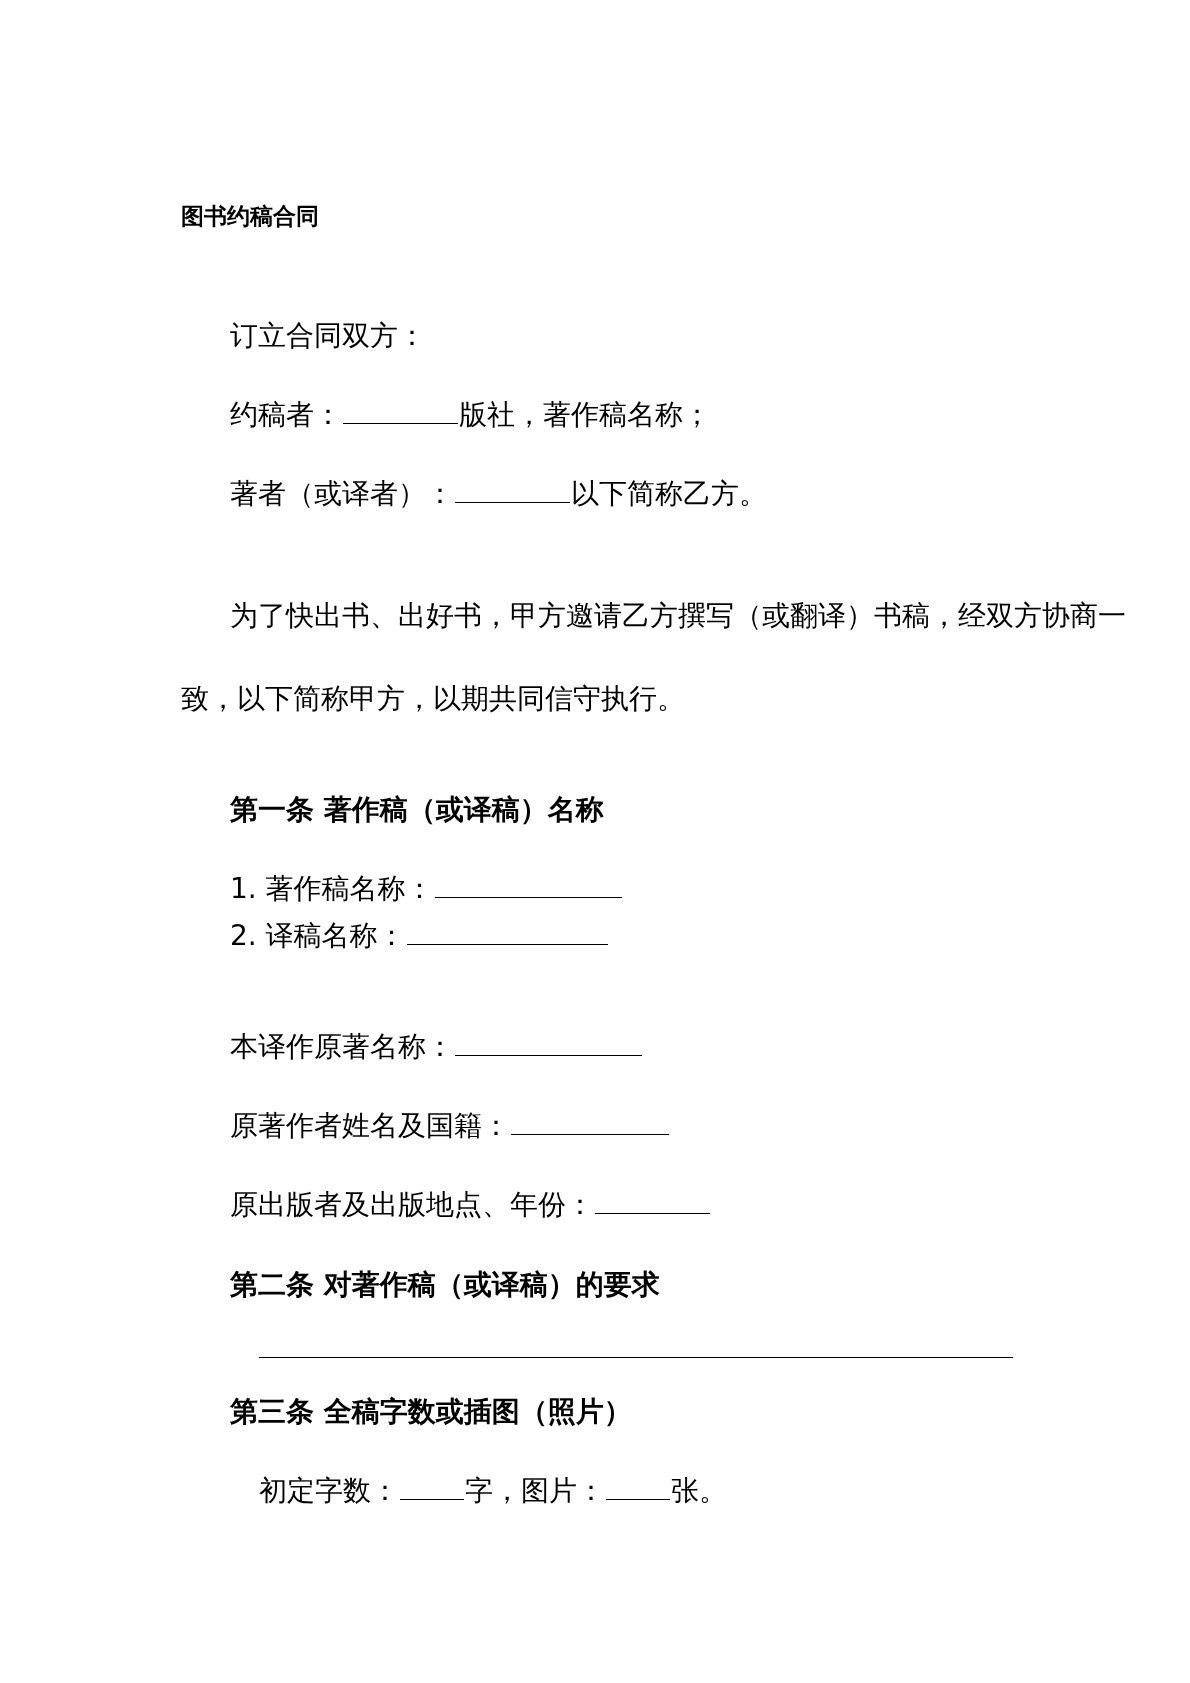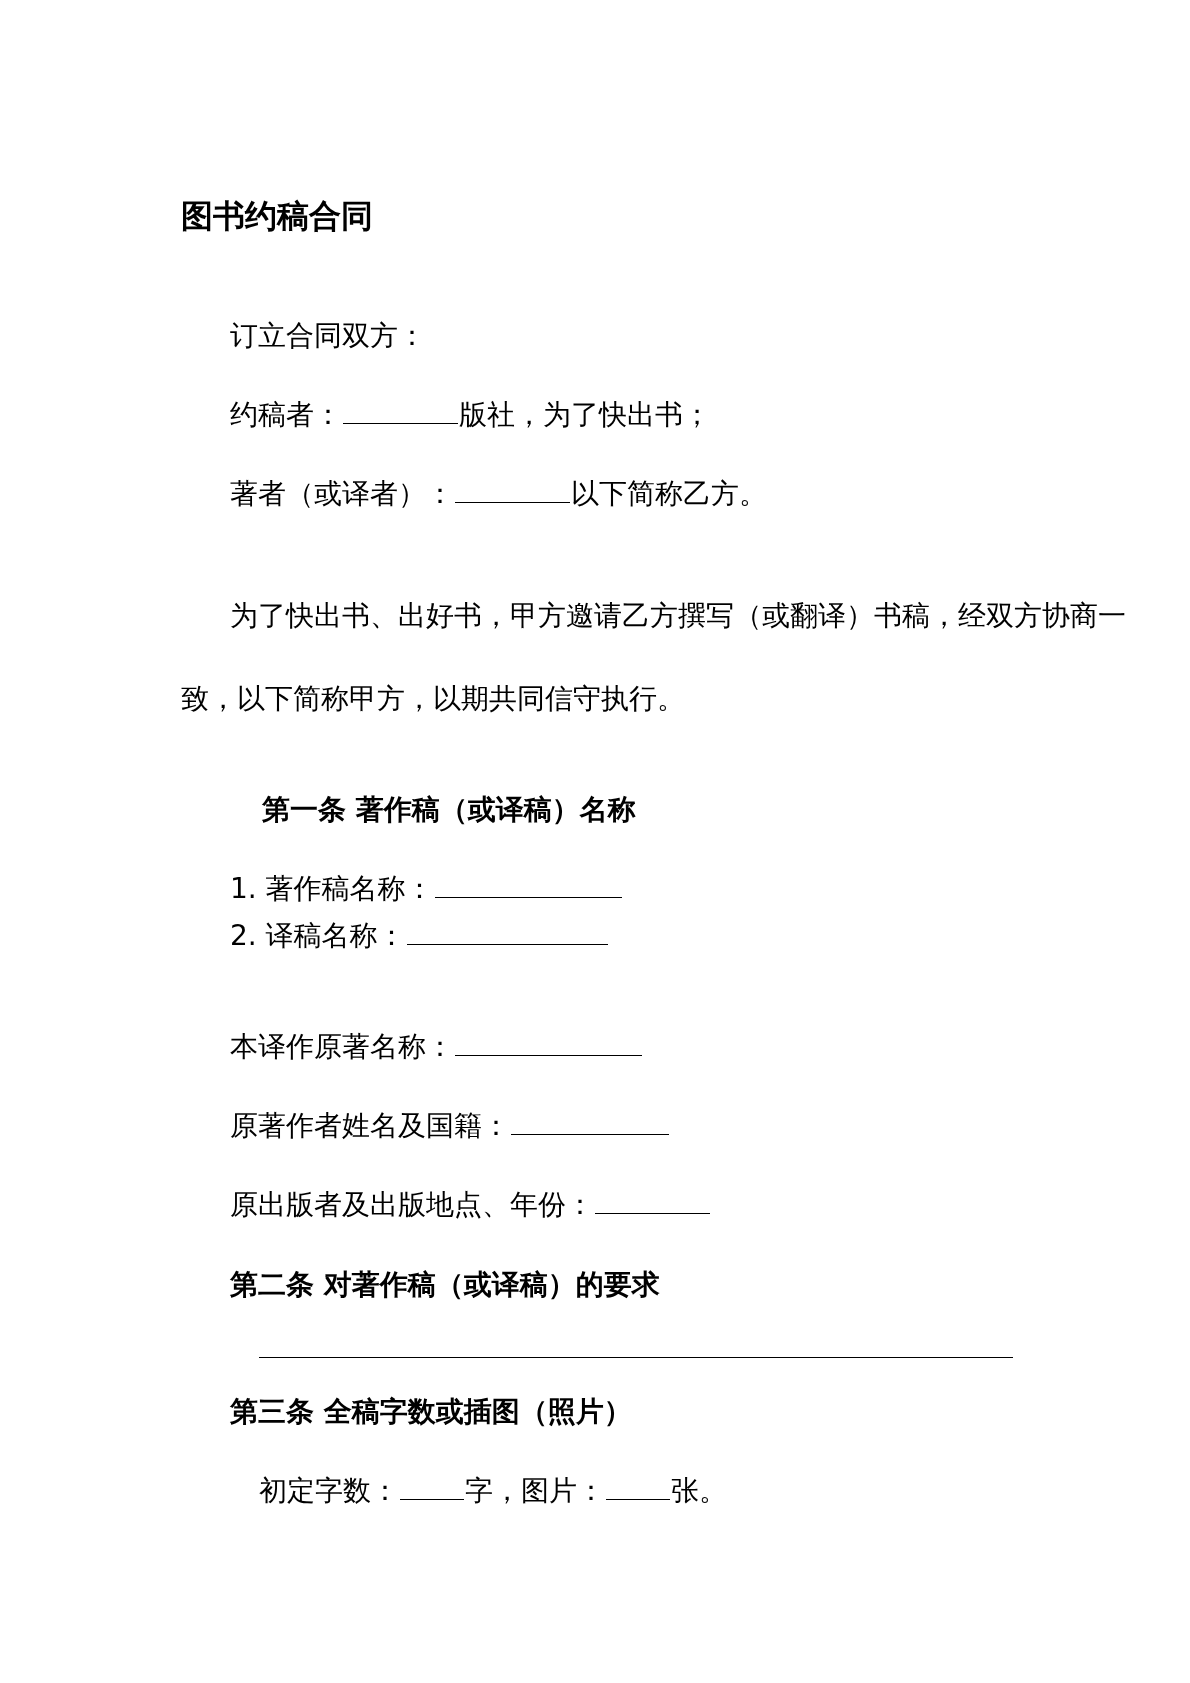--- a/index.html
+++ b/index.html
@@ -1,42 +1,42 @@
 <!DOCTYPE html>
 <html><head>
 <meta charset="utf-8">
 <style>
   html, body { margin: 0; padding: 0; background: #ffffff; }
   body { width: 1190px; height: 1683px; position: relative; overflow: hidden;
          font-family: "DejaVu Sans", "Liberation Sans", sans-serif; color: #000; }
   .line { position: absolute; white-space: nowrap; font-size: 28px; line-height: 30px; }
-  .title { position: absolute; left: 181px; top: 196px; font-size: 32px; font-weight: bold; line-height: 40px; }
+  .title { position: absolute; left: 181px; top: 196px; font-size: 23px; font-weight: bold; line-height: 40px; }
   .heading { font-weight: bold; }
   .blank { display: inline-block; border-bottom: 1.5px solid #000; height: 22px; vertical-align: baseline; margin: 0 1px; }
   .full-rule { position: absolute; left: 259px; top: 1357px; width: 754px; border-bottom: 1.5px solid #000; }
 </style>
 </head>
 <body>
 
 <div class="title">图书约稿合同</div>
 
 <div class="line" style="left:230px; top:321px;">订立合同双方：</div>
 
 <div class="line" style="left:230px; top:400px;">
-  <span>约稿者：</span><span class="blank" style="width:115px;"></span><span>版社，为了快出书；</span>
+  <span>约稿者：</span><span class="blank" style="width:115px;"></span><span>版社，著作稿名称；</span>
 </div>
 
 <div class="line" style="left:230px; top:479px;">
   <span>著者（或译者）：</span><span class="blank" style="width:115px;"></span><span>以下简称乙方。</span>
 </div>
 
 <div class="line" style="left:230px; top:589px;margin-top:12px;">为了快出书、出好书，甲方邀请乙方撰写（或翻译）书稿，经双方协商一</div>
 <div class="line" style="left:181px; top:684px;">致，以下简称甲方，以期共同信守执行。</div>
 
-<div class="line heading" style="left:230px; top:795px;margin-left:32px;">第一条 著作稿（或译稿）名称</div>
+<div class="line heading" style="left:230px; top:795px;">第一条 著作稿（或译稿）名称</div>
 
 <div class="line" style="left:230px; top:874px;">
   <span>1. 著作稿名称：</span><span class="blank" style="width:187px;"></span>
 </div>
 
 <div class="line" style="left:230px; top:921px;text-align:right;">
   <span>2. 译稿名称：</span><span class="blank" style="width:201px;"></span>
 </div>
 
 <div class="line" style="left:230px; top:1032px;">

